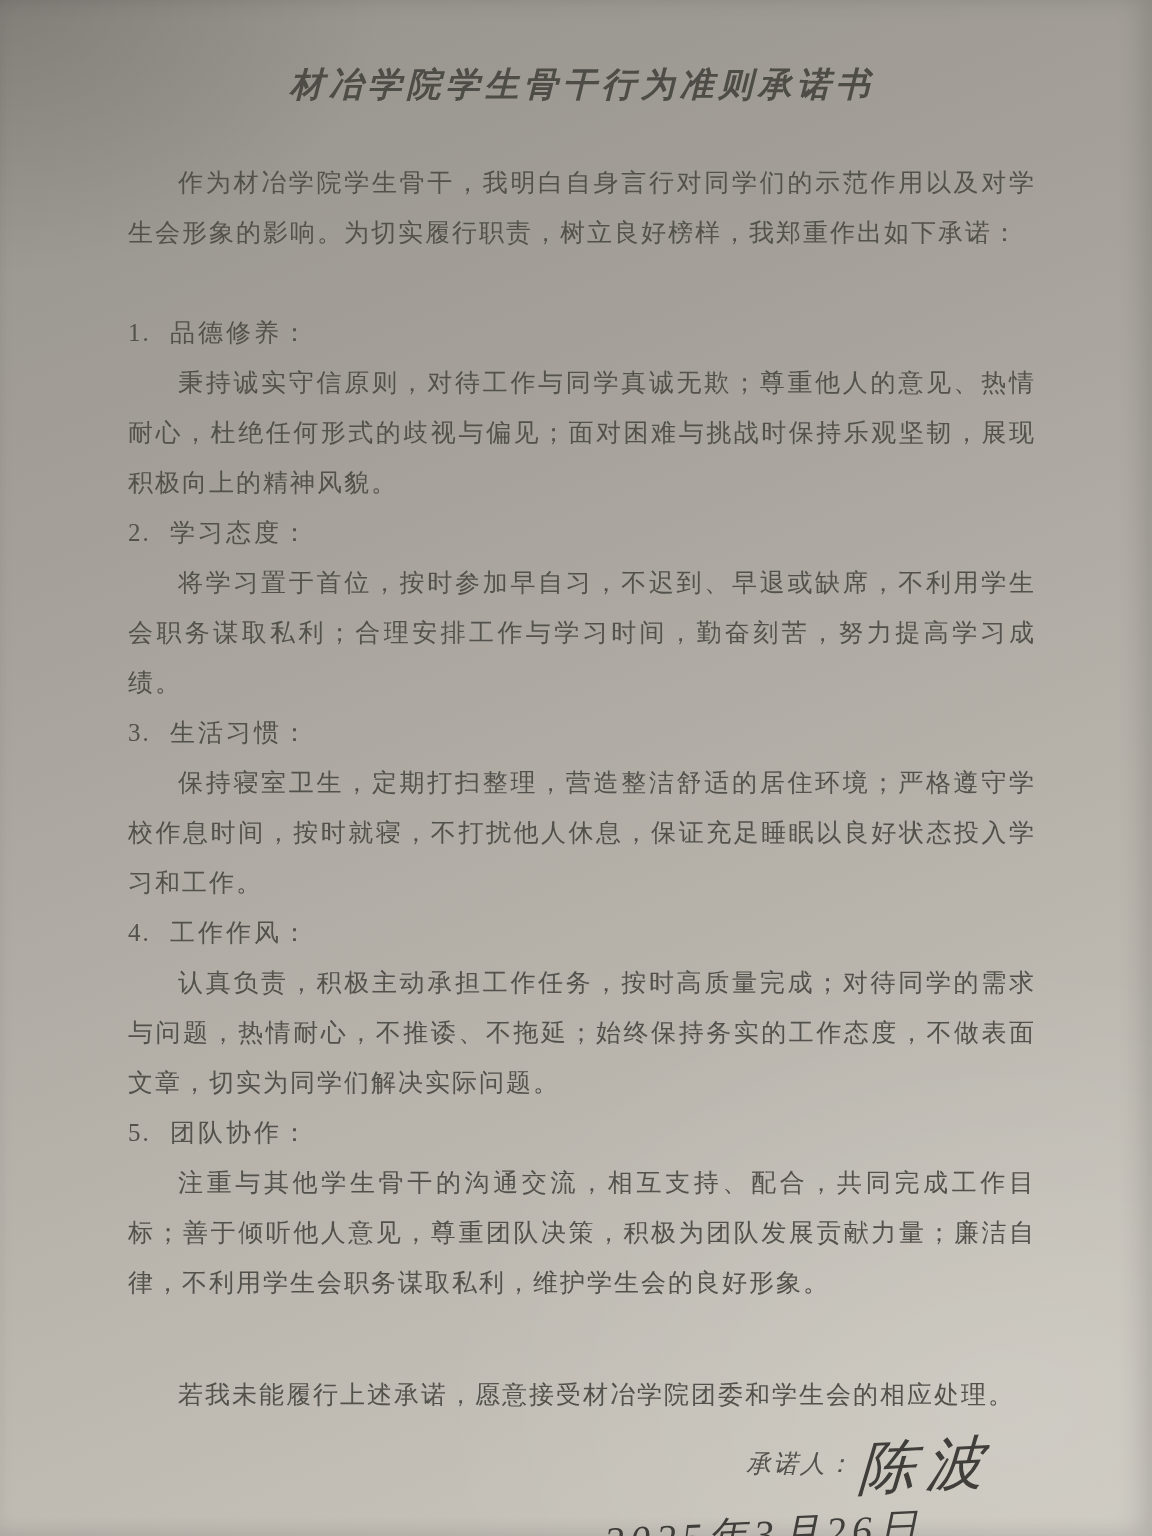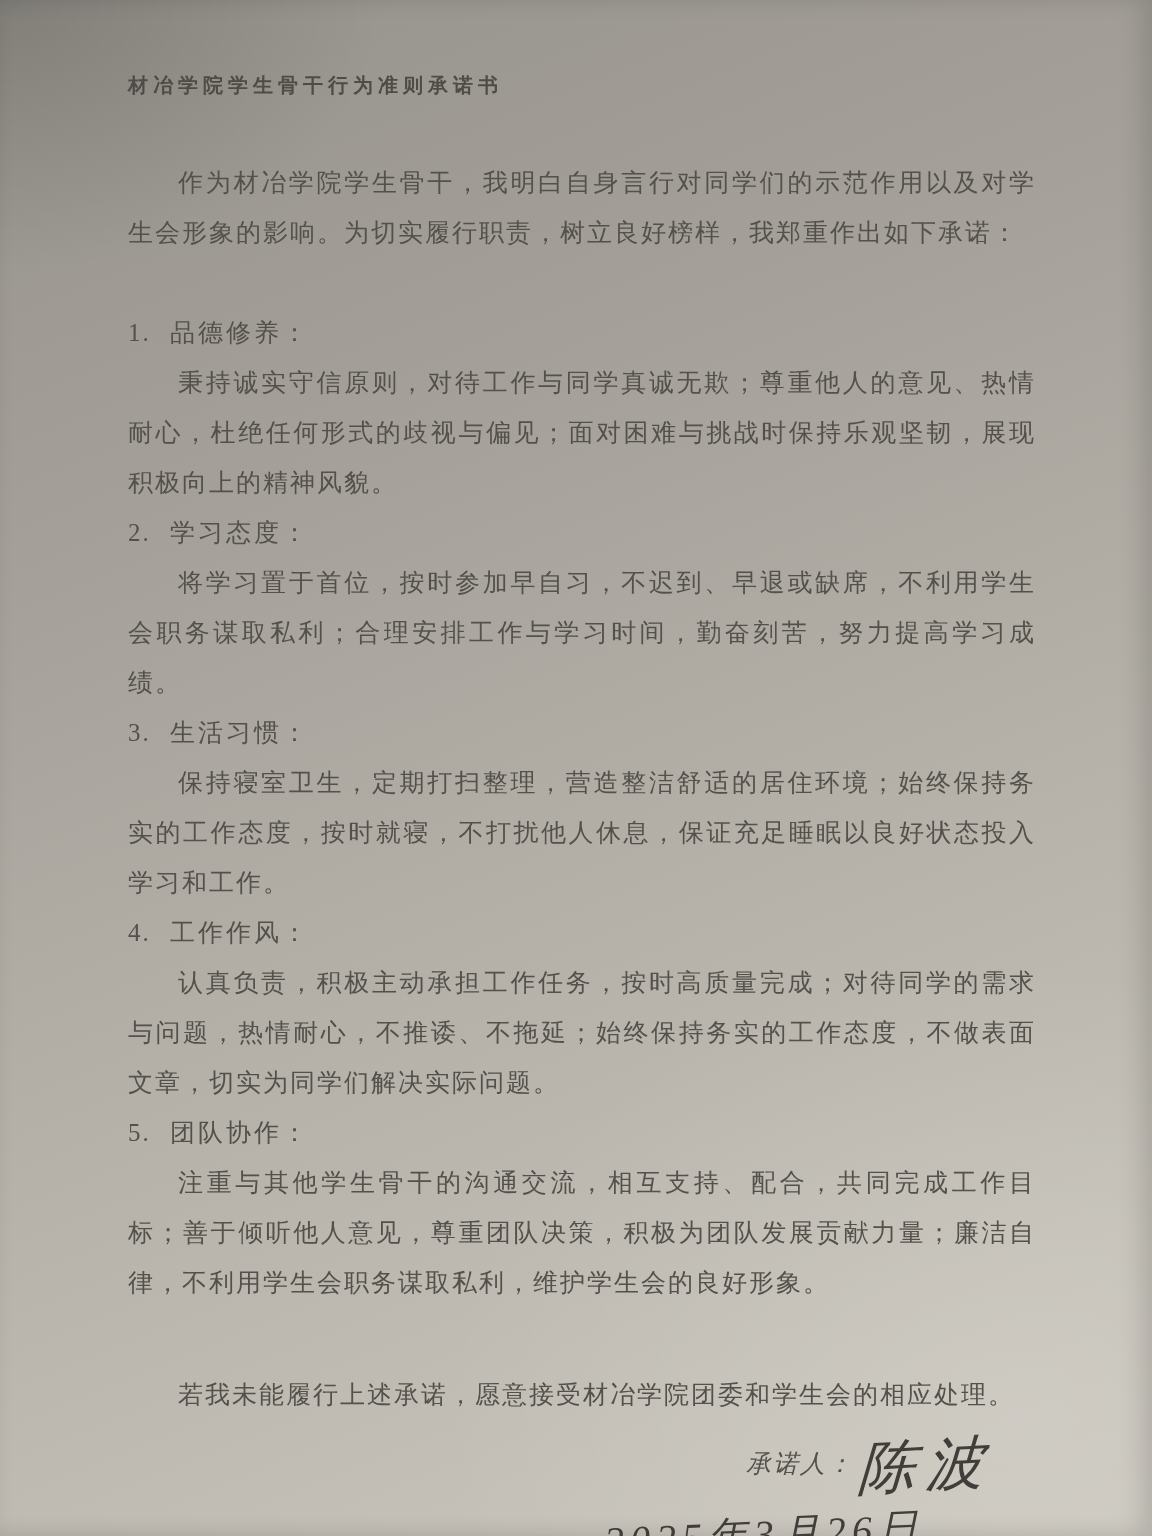--- a/index.html
+++ b/index.html
@@ -21,26 +21,27 @@
     position: absolute;
     left: 128px; right: 116px; top: 58px;
     color: #53514c;
     font-size: 25px;
     letter-spacing: 2px;
     line-height: 50px;
     text-align: justify;
   }
   .doc-title {
     margin: 0 0 46px 0;
-    text-align: left;
-    font-size: 20px;
+    text-align: center;
+    font-size: 34px;
     font-weight: 600;
     letter-spacing: 5px;
     line-height: 54px;
     color: #4e4c47;
+    font-style: italic;
   }
   .intro {
     margin: 0 0 50px 0;
     text-indent: 2em;
   }
   .item { margin: 0; }
   .item-head { line-height: 50px; }
   .item-num { display: inline-block; min-width: 42px; }
   .item-heading { letter-spacing: 3px; }
   .item-body {
@@ -106,21 +107,21 @@
       <div class="item-head">
         <span class="item-num">2.</span><span class="item-heading">学习态度：</span>
       </div>
       <p class="item-body">将学习置于首位，按时参加早自习，不迟到、早退或缺席，不利用学生会职务谋取私利；合理安排工作与学习时间，勤奋刻苦，努力提高学习成绩。</p>
     </div>
 
     <div class="item">
       <div class="item-head">
         <span class="item-num">3.</span><span class="item-heading">生活习惯：</span>
       </div>
-      <p class="item-body">保持寝室卫生，定期打扫整理，营造整洁舒适的居住环境；始终保持务实的工作态度，按时就寝，不打扰他人休息，保证充足睡眠以良好状态投入学习和工作。</p>
+      <p class="item-body">保持寝室卫生，定期打扫整理，营造整洁舒适的居住环境；严格遵守学校作息时间，按时就寝，不打扰他人休息，保证充足睡眠以良好状态投入学习和工作。</p>
     </div>
 
     <div class="item">
       <div class="item-head">
         <span class="item-num">4.</span><span class="item-heading">工作作风：</span>
       </div>
       <p class="item-body">认真负责，积极主动承担工作任务，按时高质量完成；对待同学的需求与问题，热情耐心，不推诿、不拖延；始终保持务实的工作态度，不做表面文章，切实为同学们解决实际问题。</p>
     </div>
 
     <div class="item">

